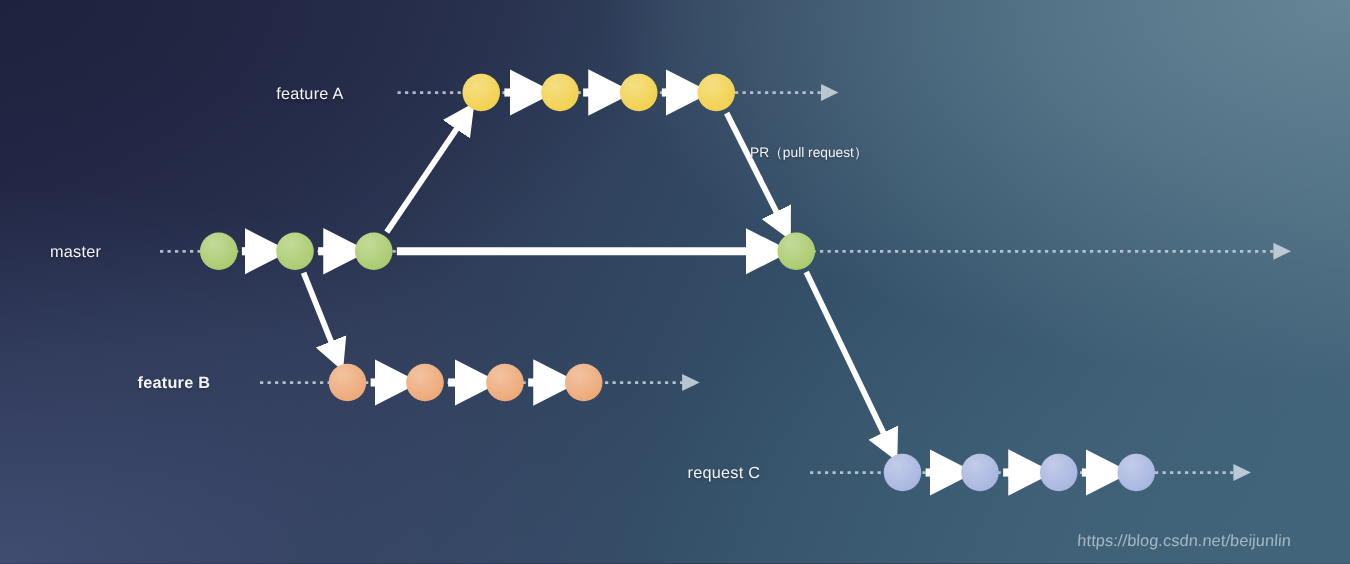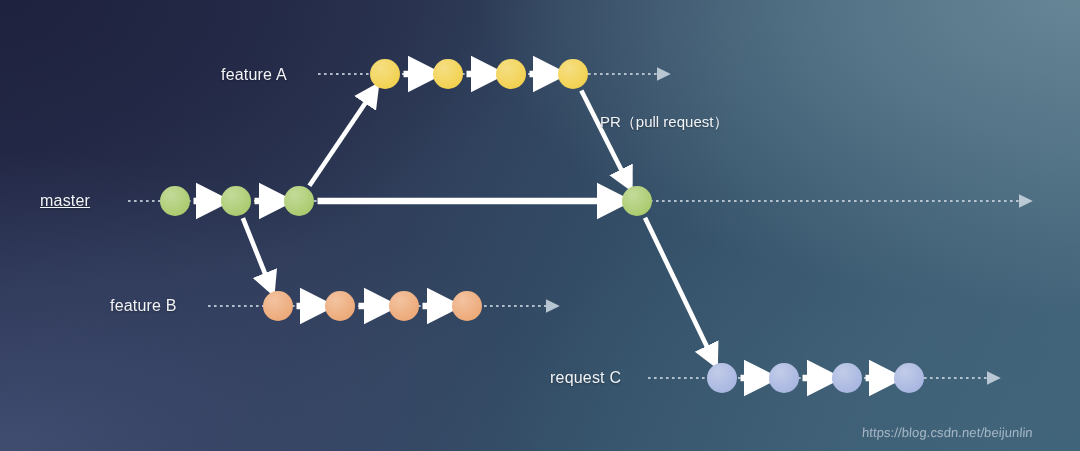--- a/index.html
+++ b/index.html
@@ -26,31 +26,31 @@
   }
   #svg-layer {
     position: absolute;
     top: 0; left: 0;
     width: 1080px;
     height: 451px;
   }
   .branch-label {
     position: absolute;
     color: #f2f4f7;
-    font-size: 16px;
+    font-size: 13px;
     font-family: "Liberation Sans", sans-serif;
     letter-spacing: 0.2px;
     white-space: nowrap;
     text-shadow: 0 1px 2px rgba(0,0,0,0.35);
     transform: translateY(-50%);
   }
   .pr-label {
     position: absolute;
     color: #f2f4f7;
-    font-size: 15px;
+    font-size: 11px;
     font-family: "Liberation Sans", sans-serif;
     white-space: nowrap;
     text-shadow: 0 1px 2px rgba(0,0,0,0.35);
     transform: translateY(-50%);
   }
   .watermark {
     position: absolute;
     color: rgba(226,234,242,0.62);
     font-size: 13px;
     font-family: "Liberation Sans", sans-serif;
@@ -133,23 +133,23 @@
         <circle cx="784" cy="378" r="15" fill="url(#node-sheen)"></circle>
         <circle cx="847" cy="378" r="15" fill="#a8b6e0"></circle>
         <circle cx="847" cy="378" r="15" fill="url(#node-sheen)"></circle>
         <circle cx="909" cy="378" r="15" fill="#a8b6e0"></circle>
         <circle cx="909" cy="378" r="15" fill="url(#node-sheen)"></circle>
       </g>
   </svg>
 
   <div class="branch-label" style="left:221px; top:75px;">feature A</div>
 
-  <div class="branch-label" style="left:40px; top:201px;text-decoration:underline;">master</div>
+  <div class="branch-label" style="left:40px; top:201px;">master</div>
 
-  <div class="branch-label" style="left:110px; top:306px;">feature B</div>
+  <div class="branch-label" style="left:110px; top:306px;font-weight:bold;">feature B</div>
 
   <div class="branch-label" style="left:550px; top:378px;">request C</div>
 
   <div class="pr-label" style="left:600px; top:122px;">PR（pull request）</div>
 
   <div class="watermark" style="left:862px; top:432px;">https://blog.csdn.net/beijunlin</div>
 
 </div>
 
 </body></html>

